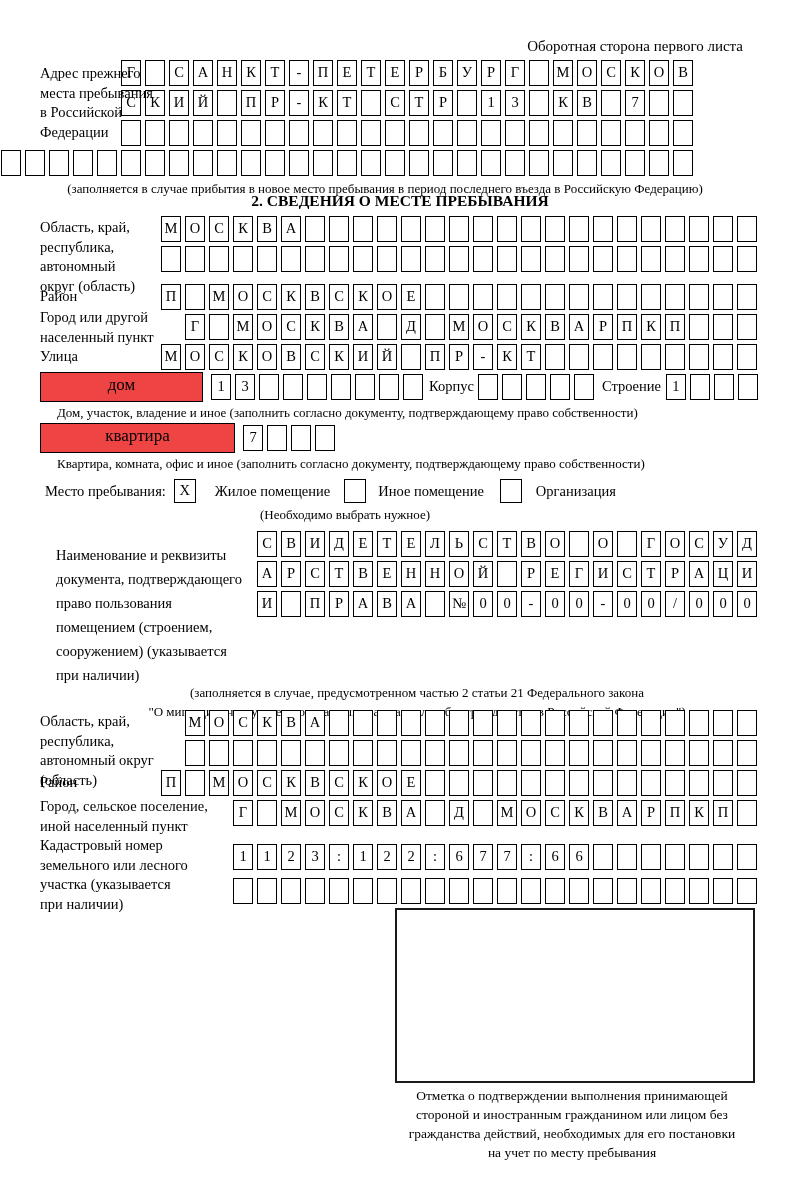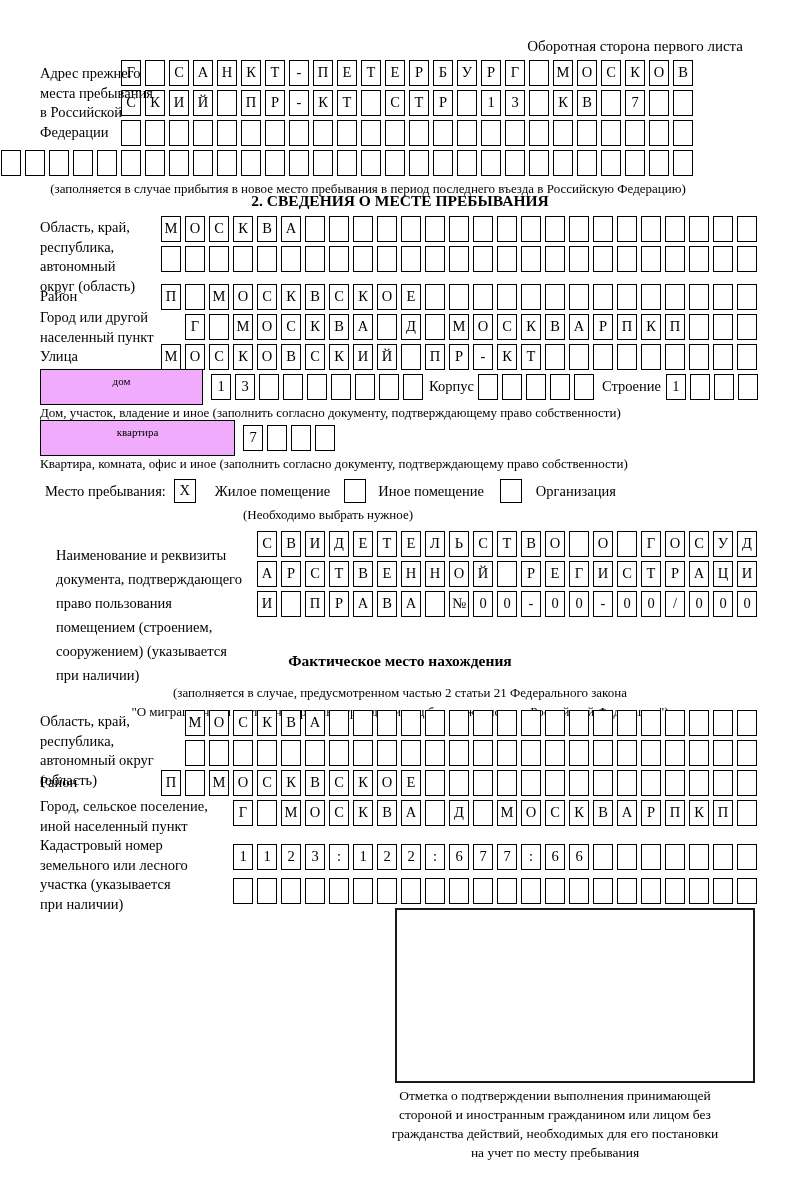--- a/index.html
+++ b/index.html
@@ -11,26 +11,26 @@
   .abs{position:absolute;}
   .lbl{font-size:14.5px;line-height:19.5px;}
   .lbl24{font-size:14.5px;line-height:24px;}
   .cellrow{display:flex;justify-content:flex-end;gap:4px;padding-right:43px;height:26px;margin-bottom:4px;}
   .cell{
     box-sizing:border-box;width:20px;height:26px;border:1.5px solid #000;
     font-size:14.5px;line-height:23px;text-align:center;flex:0 0 auto;background:#fff;
   }
   .formrow{position:relative;}
   .rowlbl{position:absolute;left:40px;top:3px;}
-  .caption{font-size:13px;line-height:17px;}
+  .caption{font-size:13px;line-height:17px;padding-left:17px;}
   .cap-center{text-align:center;width:100%;}
   .sec-title{position:absolute;width:100%;text-align:center;font-weight:bold;font-size:15.5px;}
   .boxlabel{
-    box-sizing:border-box;height:36px;border:1.5px solid #000;font-size:11px;
-    line-height:23px;text-align:center;flex:0 0 auto;background:#f0abfc;
+    box-sizing:border-box;height:30px;border:1.5px solid #000;font-size:17px;
+    line-height:23px;text-align:center;flex:0 0 auto;background:#ef4444;
   }
   .inline-row{display:flex;align-items:center;margin-left:40px;height:26px;margin-bottom:4px;}
   .gap8{margin-left:8px;}
   .cells-inline{display:flex;gap:4px;}
   .cb{
     box-sizing:border-box;width:22px;height:24px;border:1.5px solid #000;text-align:center;
     font-size:14.5px;line-height:21px;flex:0 0 auto;background:#fff;
   }
   .stay-row{display:flex;align-items:center;height:26px;font-size:14.5px;}
   .stamp-box{position:absolute;left:395px;top:908px;width:360px;height:175px;border:2px solid #1a1a1a;box-sizing:border-box;background:#fff;}
@@ -428,21 +428,20 @@
           <div class="cell">0</div>
           <div class="cell">0</div>
           <div class="cell">/</div>
           <div class="cell">0</div>
           <div class="cell">0</div>
           <div class="cell">0</div>
         </div>
     </div>
   </div>
 
-  <div class="sec-title" style="top:652px;">Фактическое место нахождения</div>
   <div class="abs caption cap-center" style="top:683px;line-height:19px;">(заполняется в случае, предусмотренном частью 2 статьи 21 Федерального закона<br>"О миграционном учете иностранных граждан и лиц без гражданства в Российской Федерации")</div>
 
   <div class="abs" style="top:710px;left:0;width:800px;">
     <div class="formrow">
       <div class="abs lbl" style="left:40px;top:2px;width:160px;">Область, край,<br>республика,<br>автономный округ<br>(область)</div>
       <div class="cellrow">
           <div class="cell">М</div>
           <div class="cell">О</div>
           <div class="cell">С</div>
           <div class="cell">К</div>

